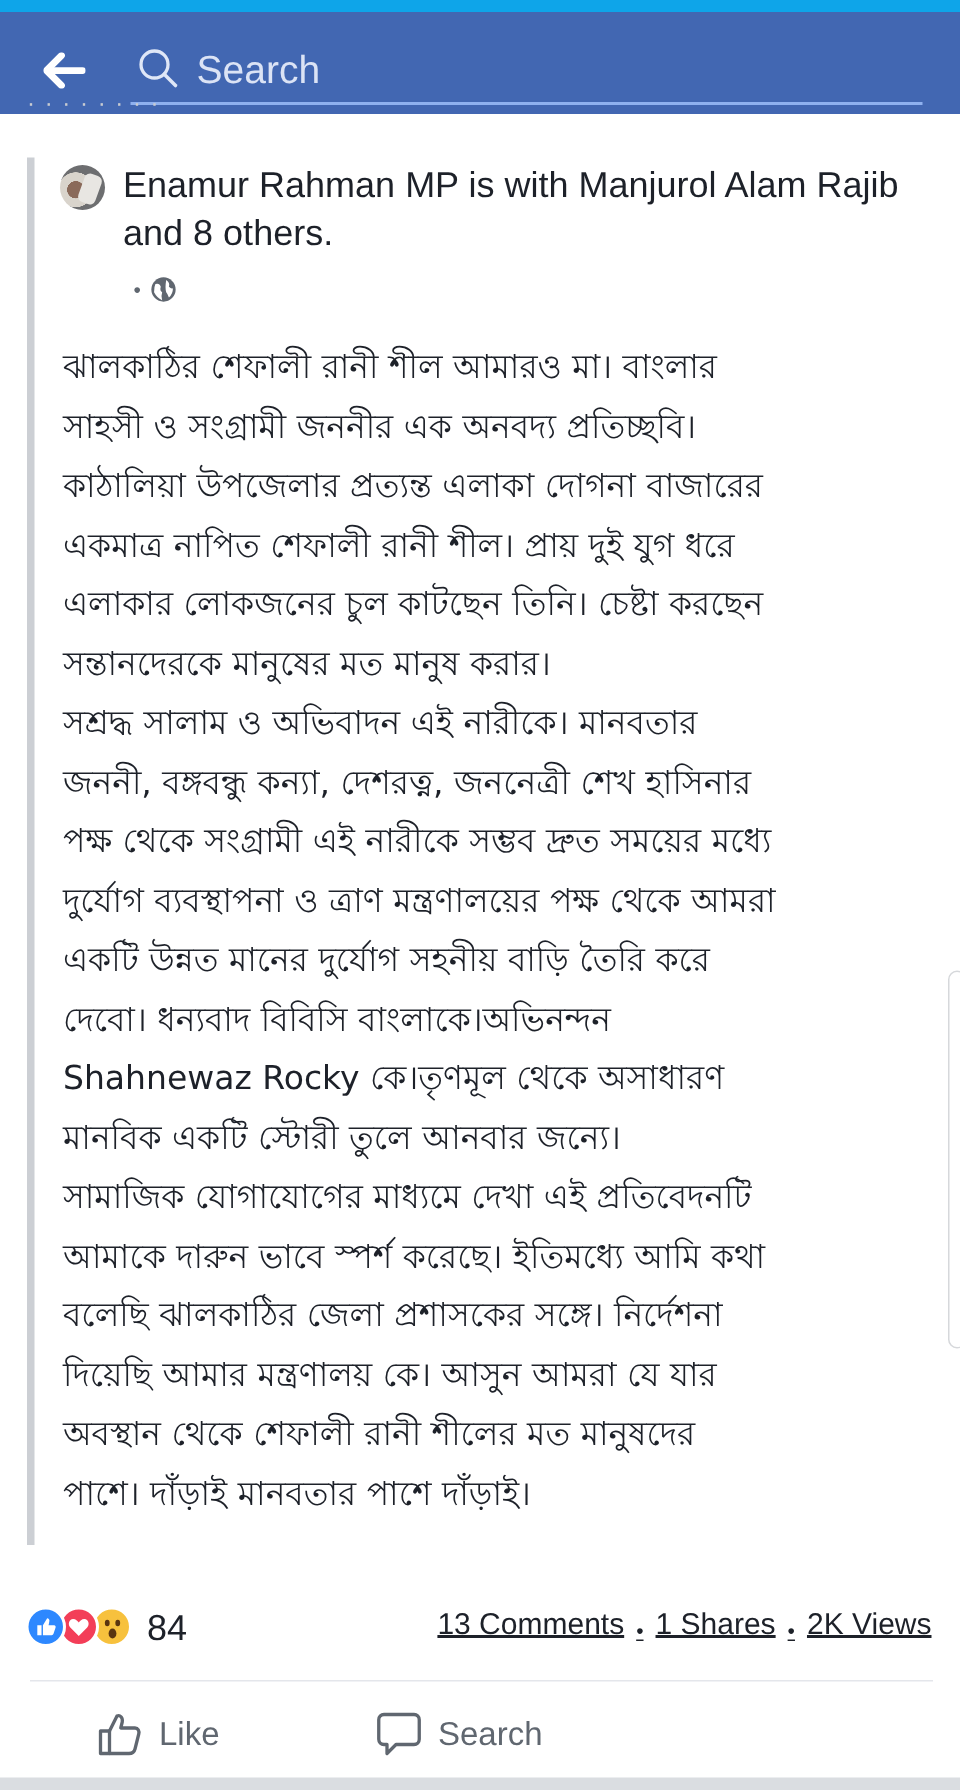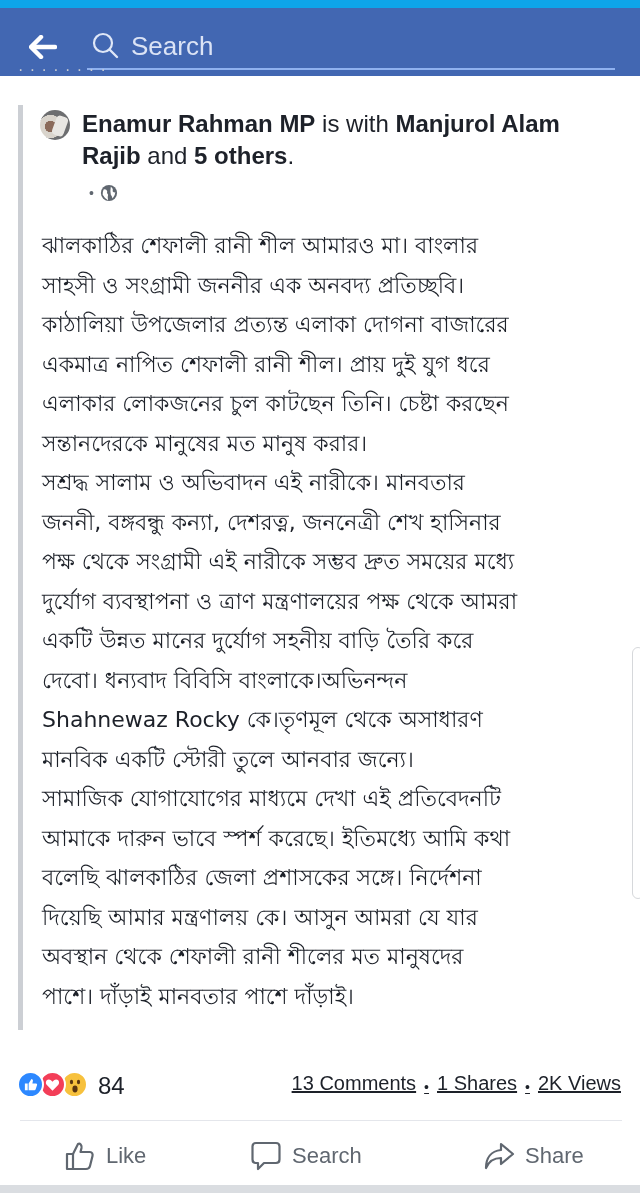--- a/index.html
+++ b/index.html
@@ -33,21 +33,21 @@
   .avatar {
     position: absolute; left: 0; top: 2px; width: 30px; height: 30px; border-radius: 50%;
     background: radial-gradient(circle at 35% 55%, #8a6a5a 0 22%, #d9d4cc 23% 45%, #6d6e70 46% 100%);
     overflow: hidden;
   }
   .avatar::after { content: ""; position: absolute; left: 14px; top: 6px; width: 12px; height: 20px; background: #e8e6e2; border-radius: 4px; transform: rotate(20deg); }
   .author-line {
     position: absolute; left: 42px; top: 0; width: 540px;
     font-size: 24px; line-height: 32px; color: #1d2129;
   }
-  .author-line b { font-weight: bold; }
+  .author-line b { font-weight: normal; }
   .meta-line {
     position: absolute; left: 43px; top: 70px;
     font-size: 20px; color: #606770; display: flex; align-items: center; height: 30px;
   }
   .meta-line .dot { margin: 0 6px; font-size: 14px; }
   .globe-icon { width: 18px; height: 18px; }
 
   .body-text {
     position: absolute; left: 42px; top: 130px; width: 600px;
     font-family: "DejaVu Sans", sans-serif; font-size: 22px; line-height: 39.5px;
@@ -103,21 +103,21 @@
 </div>
 
 <div class="ghost-text">· · · · · · · ·</div>
 
 <div class="post">
   <div class="quote-bar"></div>
 
   <div class="header">
     <div class="avatar"></div>
     <div class="author-line">
-      <b>Enamur Rahman MP</b><span> is with </span><b>Manjurol Alam Rajib</b><span> and </span><b>5 others</b><span>.</span>
+      <b>Enamur Rahman MP</b><span> is with </span><b>Manjurol Alam Rajib</b><span> and </span><b>8 others</b><span>.</span>
     </div>
     <div class="meta-line">
       <span class="dot">•</span>
       <svg class="globe-icon" viewBox="0 0 20 20">
         <circle cx="10" cy="10" r="9" fill="#606770"></circle>
         <path d="M4 6 Q7 5 8 8 Q7 11 9 12 Q8 15 9 18 Q5 16 3 12 Q3 8 4 6Z" fill="#ffffff"></path>
         <path d="M12 3 Q15 5 14 8 Q16 10 17 9 Q17 13 14 16 Q13 13 12 12 Q11 9 12 3Z" fill="#ffffff"></path>
       </svg>
     </div>
   </div>
@@ -187,21 +187,15 @@
       <path d="M9 14 L14 4 C16 3 18 5 17.5 8 L16.5 12 H26 C28 12 29 14 28.5 16 L26 26 C25.5 28 24 29 22 29 H9" fill="none" stroke="#606770" stroke-width="2.2" stroke-linejoin="round"></path>
     </svg>
     <span>Like</span>
   </div>
   <div class="action-btn act-comment">
     <svg width="32" height="32" viewBox="0 0 32 32">
       <path d="M6 3 H26 C28 3 29.5 4.5 29.5 6.5 V19.5 C29.5 21.5 28 23 26 23 H14 L8 29 V23 H6 C4 23 2.5 21.5 2.5 19.5 V6.5 C2.5 4.5 4 3 6 3 Z" fill="none" stroke="#606770" stroke-width="2.2" stroke-linejoin="round"></path>
     </svg>
     <span>Search</span>
   </div>
-  <div class="action-btn act-share">
-    <svg width="32" height="32" viewBox="0 0 32 32">
-      <path d="M18 4 L30 14 L18 24 V18 C11 18 6 21 3 28 C3 18 8 11 18 10 Z" fill="none" stroke="#606770" stroke-width="2.2" stroke-linejoin="round"></path>
-    </svg>
-    <span>Share</span>
-  </div>
 </div>
 
 <div class="bottom-strip"></div>
 
 </body></html>

